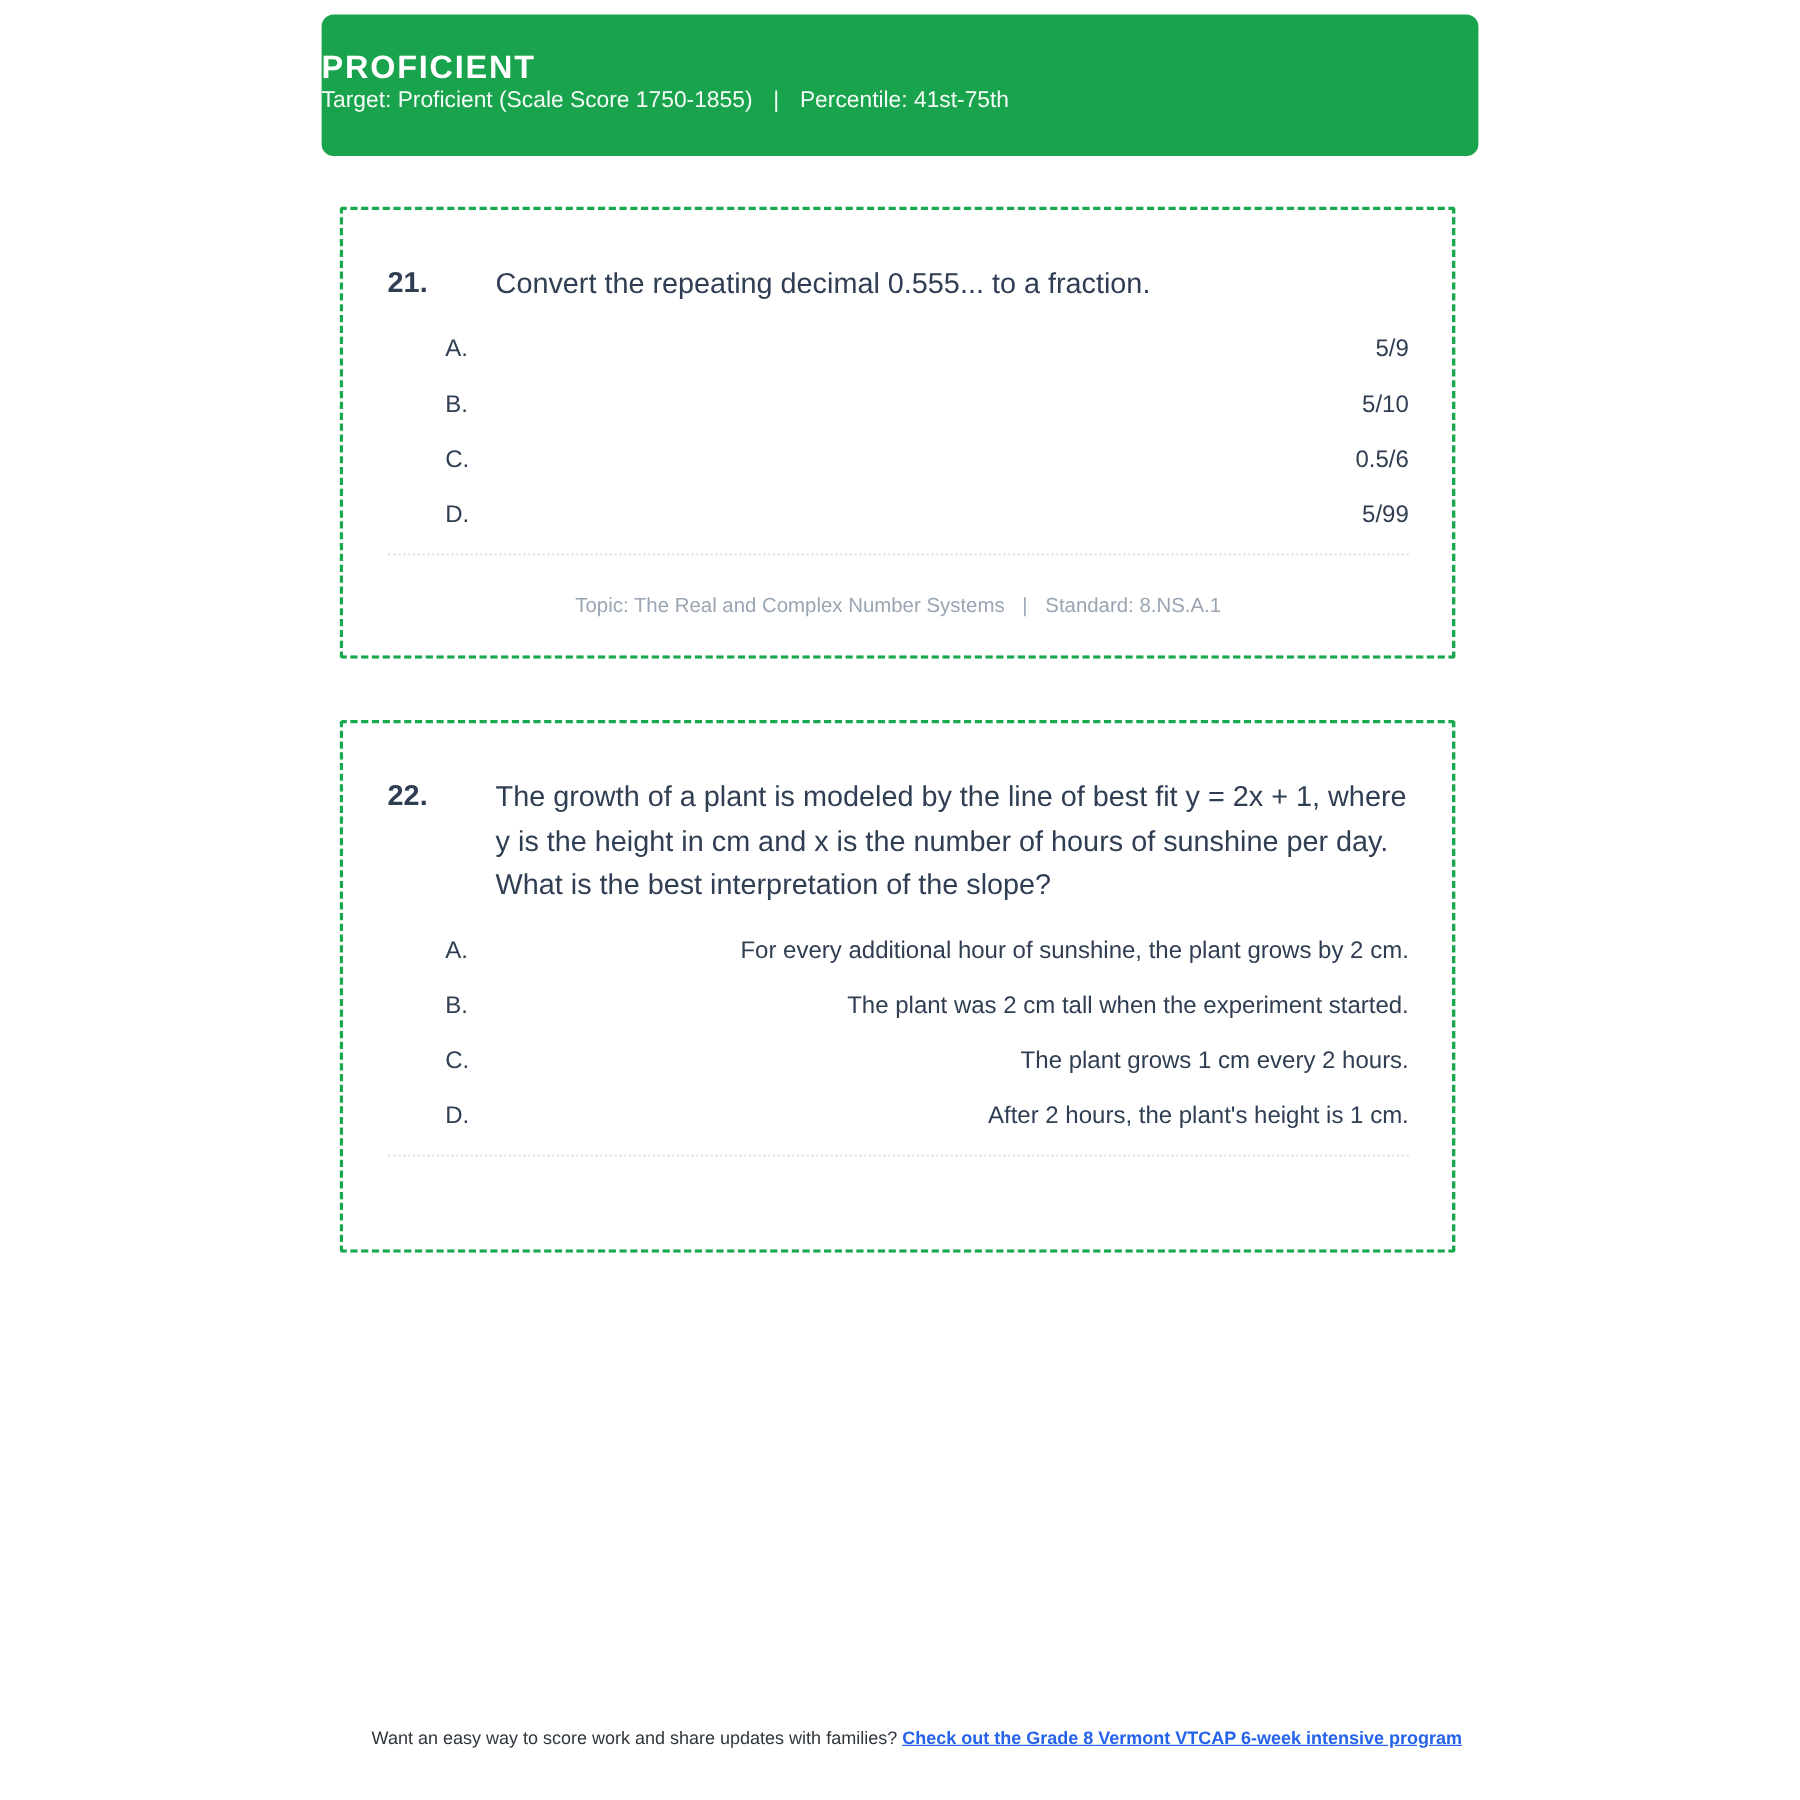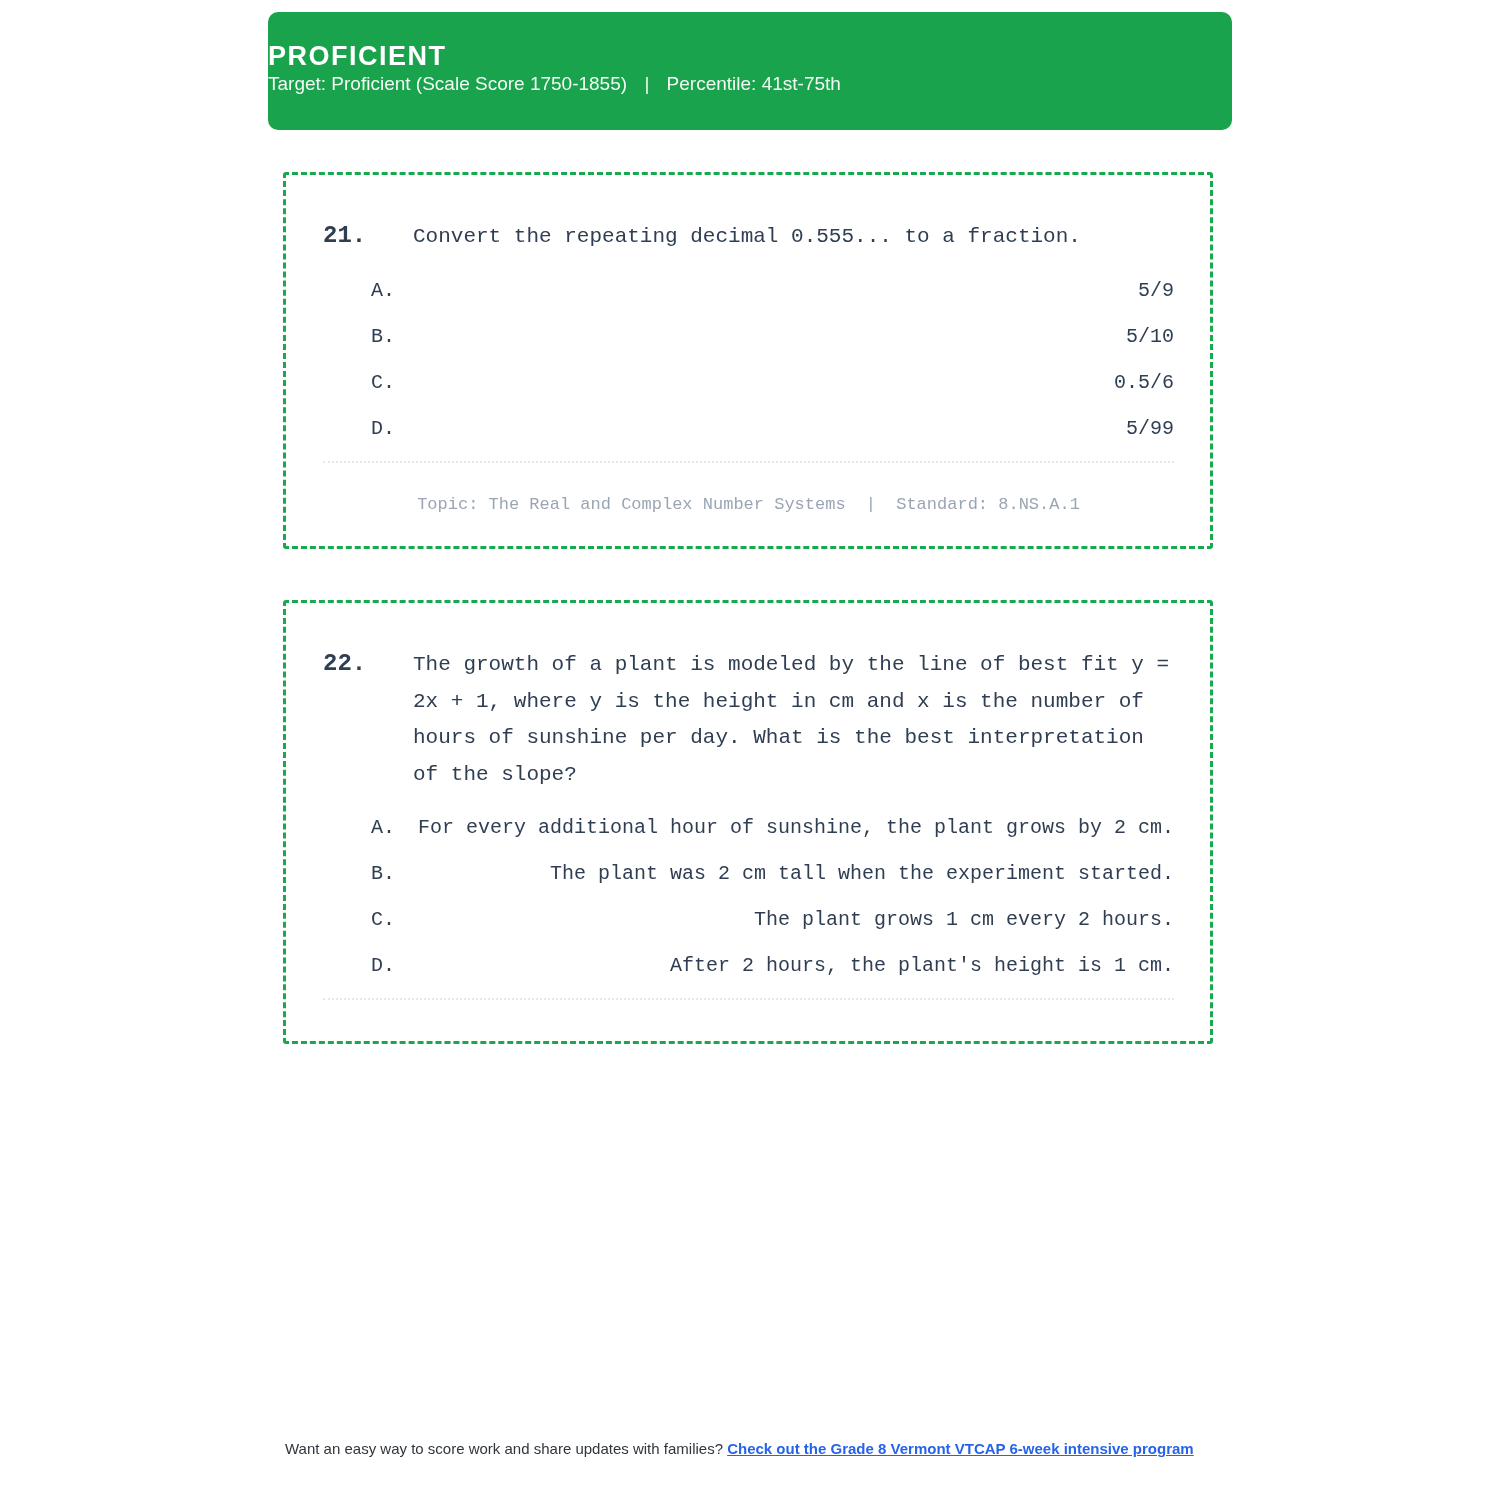--- a/index.html
+++ b/index.html
@@ -37,36 +37,35 @@
   .banner-subtitle .sep { margin: 0 12px; }
   
   .card {
     position: absolute;
     left: 283px;
     width: 930px;
     background: #ffffff;
     border: 3px dashed #18a84e;
     border-radius: 3px;
     padding: 44px 36px 0 37px;
-    font-family: Liberation Mono, monospace;
   }
   .card-21 { top: 172px; height: 377px; }
   .card-22 { top: 600px; height: 444px; }
   .q-row { display: flex; }
   .q-num {
     width: 90px;
     flex-shrink: 0;
     font-size: 24px;
     font-weight: 700;
     color: #2f3e52;
     line-height: 34px;
   }
   .q-text {
     flex: 1;
-    font-size: 21px;
+    font-size: 24px;
     color: #2f3e52;
     line-height: 36.5px;
   }
   .options { margin-top: 21px; }
   .option {
     display: flex;
     margin-left: 48px;
     font-size: 20px;
     color: #2f3e52;
     line-height: 28px;
@@ -81,24 +80,24 @@
   .meta {
     text-align: center;
     margin-top: 32px;
     font-size: 17px;
     color: #9aa5b4;
   }
   .meta .sep { margin: 0 10px; }
   
   .page-footer {
     position: absolute;
-    left: 285px;
+    left: 299px;
     top: 1439px;
     width: 930px;
-    text-align: left;
+    text-align: center;
     font-size: 15px;
     line-height: 19px;
     color: #30363d;
   }
   .footer-link {
     color: #2563eb;
     font-weight: 700;
     text-decoration: underline;
     cursor: pointer;
   }

